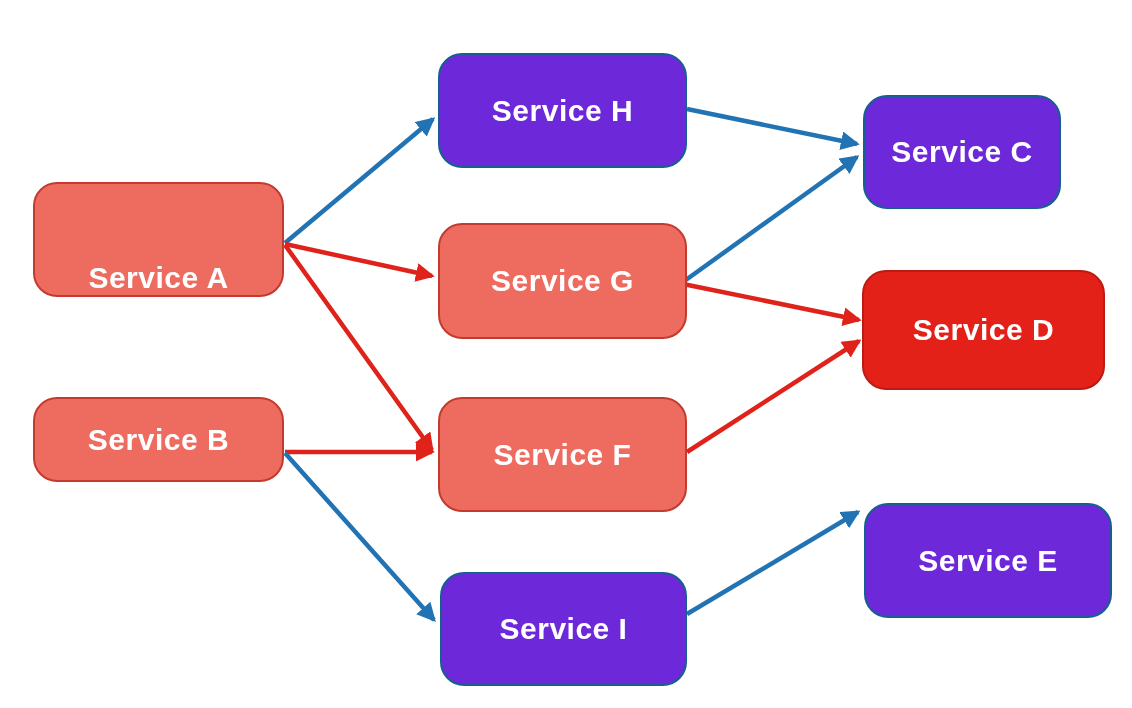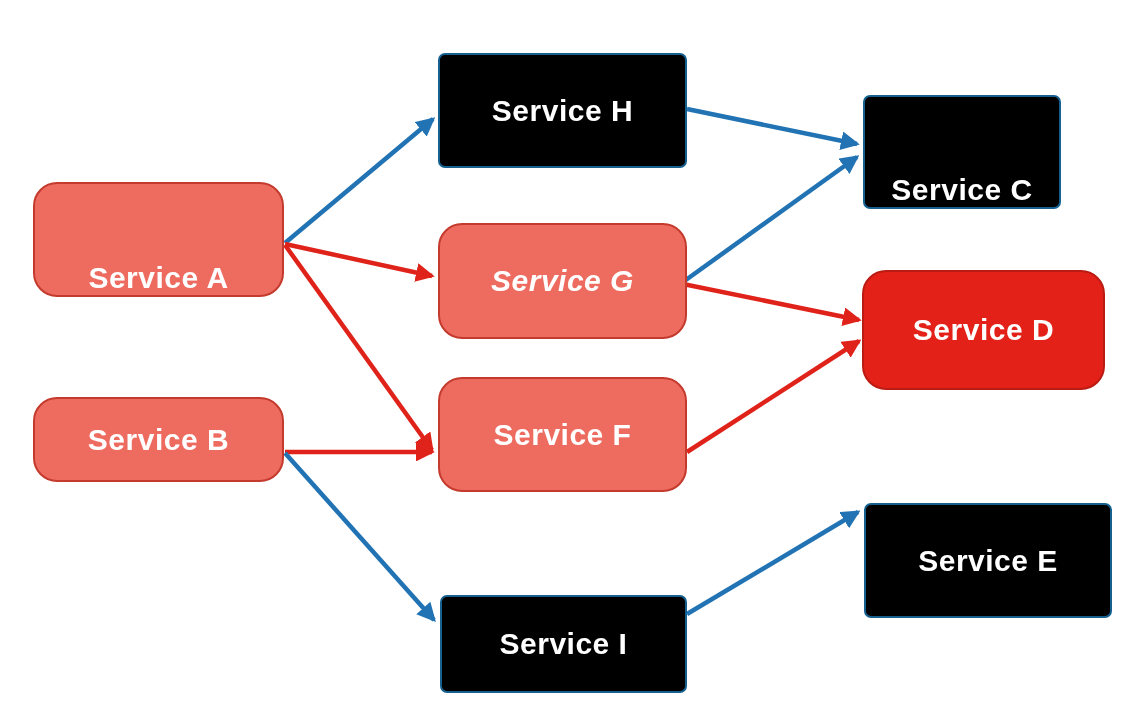--- a/index.html
+++ b/index.html
@@ -33,21 +33,21 @@
   }
   .node span {
     color: #ffffff;
     font-size: 30px;
     font-weight: 600;
     letter-spacing: 0.5px;
     white-space: nowrap;
   }
   .node.salmon { background: #EE6B60; border-color: #C43B2D; }
   .node.red    { background: #E32119; border-color: #BA1B12; }
-  .node.blue   { background: #000000; border-color: #15608F; border-radius: 7px; }
+  .node.blue   { background: #6d28d9; border-color: #15608F; }
 </style>
 </head>
 <body>
 
 <div class="canvas">
   <svg id="edge-layer" viewBox="0 0 1132 708" xmlns="http://www.w3.org/2000/svg">
     <defs>
       <marker id="arrow-red" viewBox="0 0 10 10" refX="8.5" refY="5" markerWidth="4.2" markerHeight="4.2" orient="auto" markerUnits="strokeWidth">
         <path d="M0,0 L10,5 L0,10 z" fill="#E0231A"></path>
       </marker>
@@ -71,30 +71,30 @@
   <div id="node-layer">
       <div class="node salmon" style="left: 33px; top: 182px; width: 251px; height: 115px; align-items: flex-end;">
         <span>Service A</span>
       </div>
       <div class="node salmon" style="left: 33px; top: 397px; width: 251px; height: 85px;">
         <span>Service B</span>
       </div>
       <div class="node blue" style="left: 438px; top: 53px; width: 249px; height: 115px;">
         <span>Service H</span>
       </div>
-      <div class="node salmon" style="left: 438px; top: 223px; width: 249px; height: 116px; font-style: italic;">
+      <div class="node salmon" style="left: 438px; top: 223px; width: 249px; height: 116px;">
         <span>Service G</span>
       </div>
-      <div class="node salmon" style="left: 438px; top: 377px; width: 249px; height: 115px;">
+      <div class="node salmon" style="left: 438px; top: 397px; width: 249px; height: 115px;">
         <span>Service F</span>
       </div>
-      <div class="node blue" style="left: 440px; top: 595px; width: 247px; height: 98px; text-decoration: underline;">
+      <div class="node blue" style="left: 440px; top: 572px; width: 247px; height: 114px;">
         <span>Service I</span>
       </div>
-      <div class="node blue" style="left: 863px; top: 95px; width: 198px; height: 114px; align-items: flex-end;">
+      <div class="node blue" style="left: 863px; top: 95px; width: 198px; height: 114px;">
         <span>Service C</span>
       </div>
       <div class="node red" style="left: 862px; top: 270px; width: 243px; height: 120px;">
         <span>Service D</span>
       </div>
       <div class="node blue" style="left: 864px; top: 455px; width: 248px; height: 115px; margin-top: 48px;">
         <span>Service E</span>
       </div>
     </div>
 </div>

